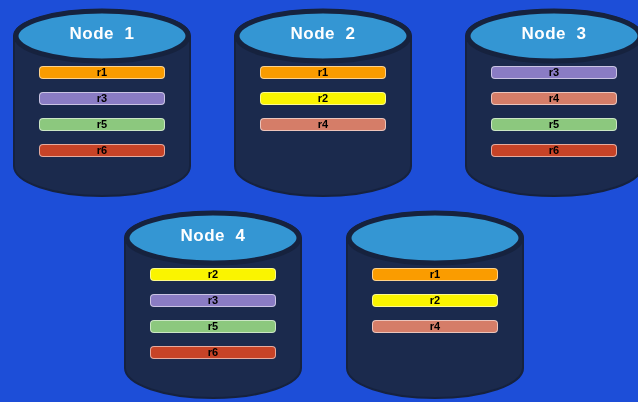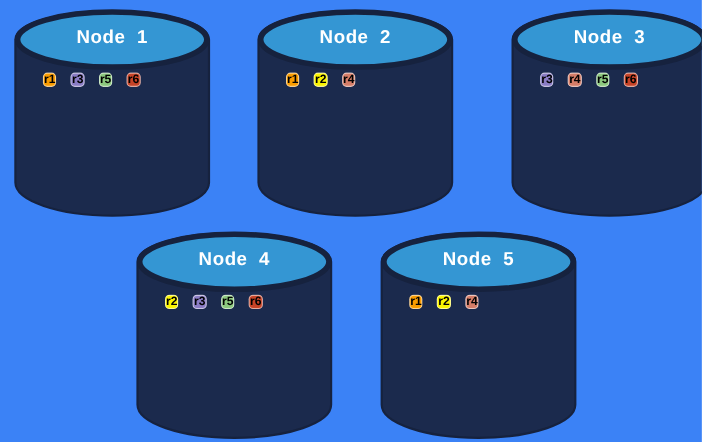--- a/index.html
+++ b/index.html
@@ -35,40 +35,40 @@
     letter-spacing: 0.5px;
     white-space: pre;
     user-select: none;
   }
   .node .bars {
     position: absolute;
     top: 58px;
     left: 27px;
     right: 27px;
     display: flex;
-    flex-direction: row;
+    flex-direction: column;
     gap: 13px;
   }
   .bar {
     height: 13px;
     box-sizing: border-box;
     border: 1px solid rgba(255,255,255,0.55);
     border-radius: 4px;
     display: flex;
     align-items: center;
     justify-content: center;
     font-size: 11px;
     font-weight: bold;
     line-height: 1;
   }
 </style>
 </head>
 <body>
 
-<div id="canvas" style="background: #3b82f6;">
+<div id="canvas" style="background: #1d4ed8;">
   <div class="node" style="left: 12px; top: 8px;">
     <svg class="cyl" viewBox="0 0 180 190" aria-hidden="true">
       <path class="cyl-body" d="M2,28 L2,158 A88,30 0 0 0 178,158 L178,28 A88,26 0 0 0 2,28 Z" stroke-width="2" fill="#1B2A4D" stroke="#16223E"></path>
       <ellipse class="cyl-top" cx="90" cy="28" rx="86" ry="25" stroke-width="5" fill="#3496D3" stroke="#16223E"></ellipse>
     </svg>
     <div class="title" style="color: rgb(255, 255, 255);">Node  1</div>
     <div class="bars">
         <div class="bar" style="background: rgb(250, 156, 0); color: rgb(0, 0, 0);">r1</div>
         <div class="bar" style="background: rgb(138, 124, 196); color: rgb(0, 0, 0);">r3</div>
         <div class="bar" style="background: rgb(140, 200, 126); color: rgb(0, 0, 0);">r5</div>
@@ -115,20 +115,19 @@
         <div class="bar" style="background: rgb(140, 200, 126); color: rgb(0, 0, 0);">r5</div>
         <div class="bar" style="background: rgb(199, 67, 39); color: rgb(0, 0, 0);">r6</div>
       </div>
   </div>
 
   <div class="node" style="left: 345px; top: 210px;">
     <svg class="cyl" viewBox="0 0 180 190" aria-hidden="true">
       <path class="cyl-body" d="M2,28 L2,158 A88,30 0 0 0 178,158 L178,28 A88,26 0 0 0 2,28 Z" stroke-width="2" fill="#1B2A4D" stroke="#16223E"></path>
       <ellipse class="cyl-top" cx="90" cy="28" rx="86" ry="25" stroke-width="5" fill="#3496D3" stroke="#16223E"></ellipse>
     </svg>
-    <div class="title" style="color: rgb(255, 255, 255);">Node  5</div>
     <div class="bars">
         <div class="bar" style="background: rgb(250, 156, 0); color: rgb(0, 0, 0);">r1</div>
         <div class="bar" style="background: rgb(250, 244, 0); color: rgb(0, 0, 0);">r2</div>
         <div class="bar" style="background: rgb(213, 125, 104); color: rgb(0, 0, 0);">r4</div>
       </div>
   </div>
 </div>
 
 </body></html>

